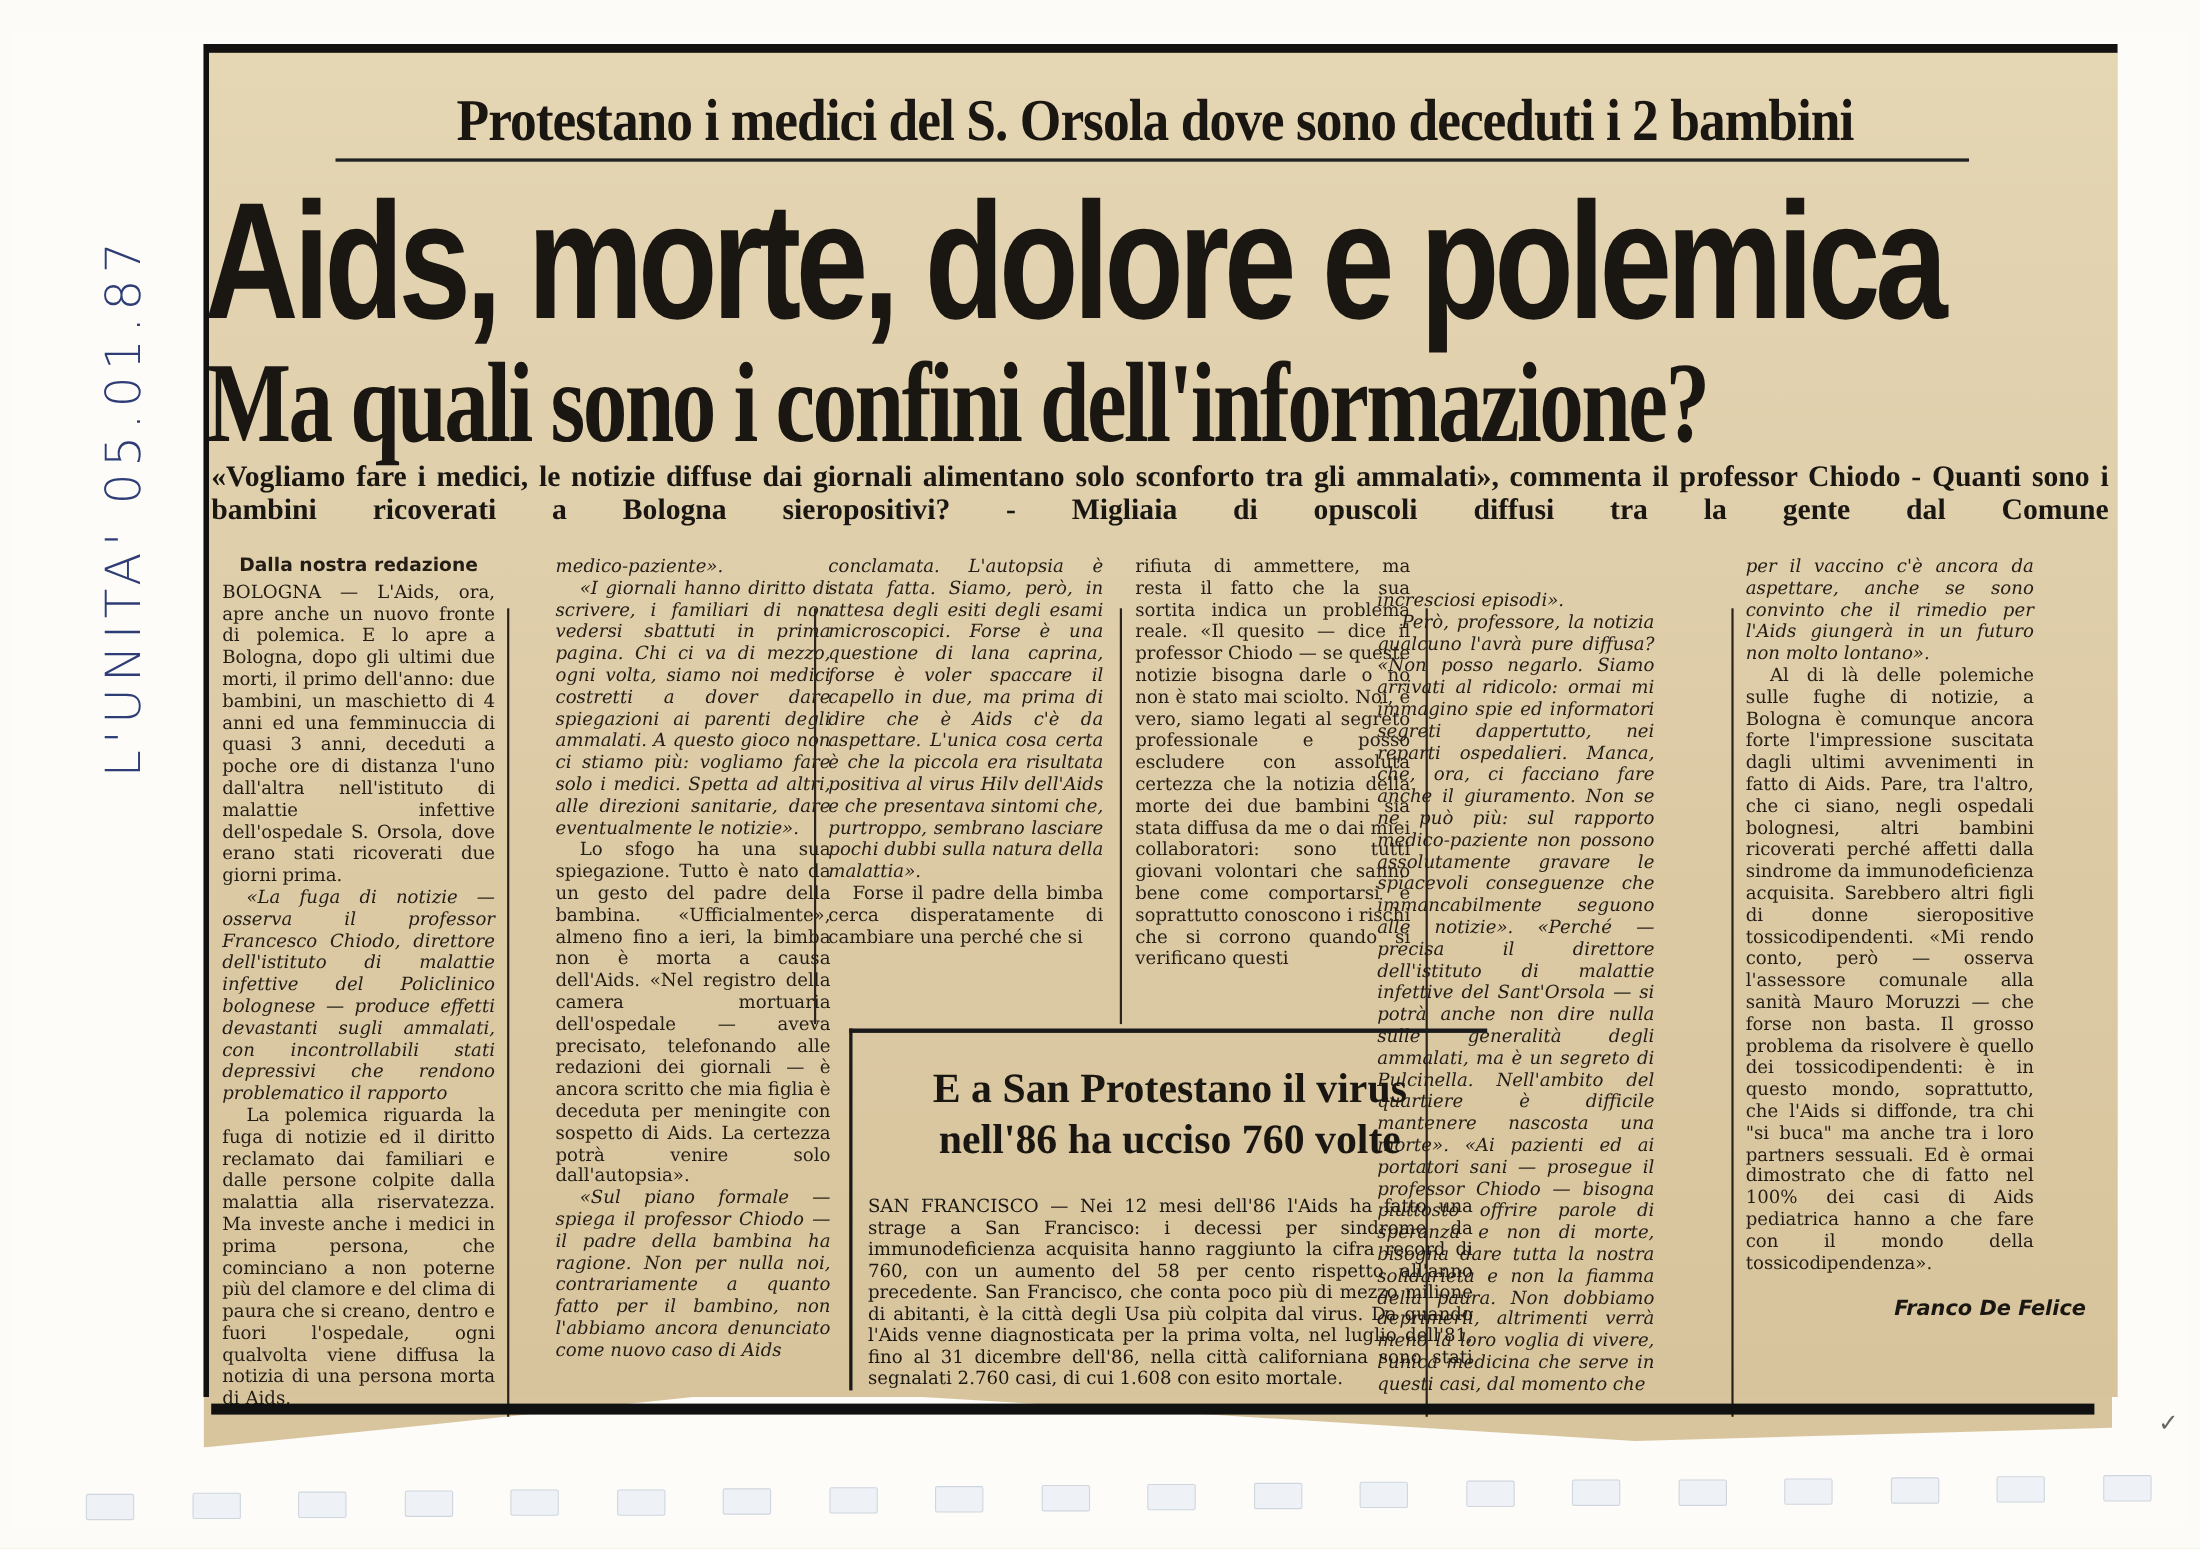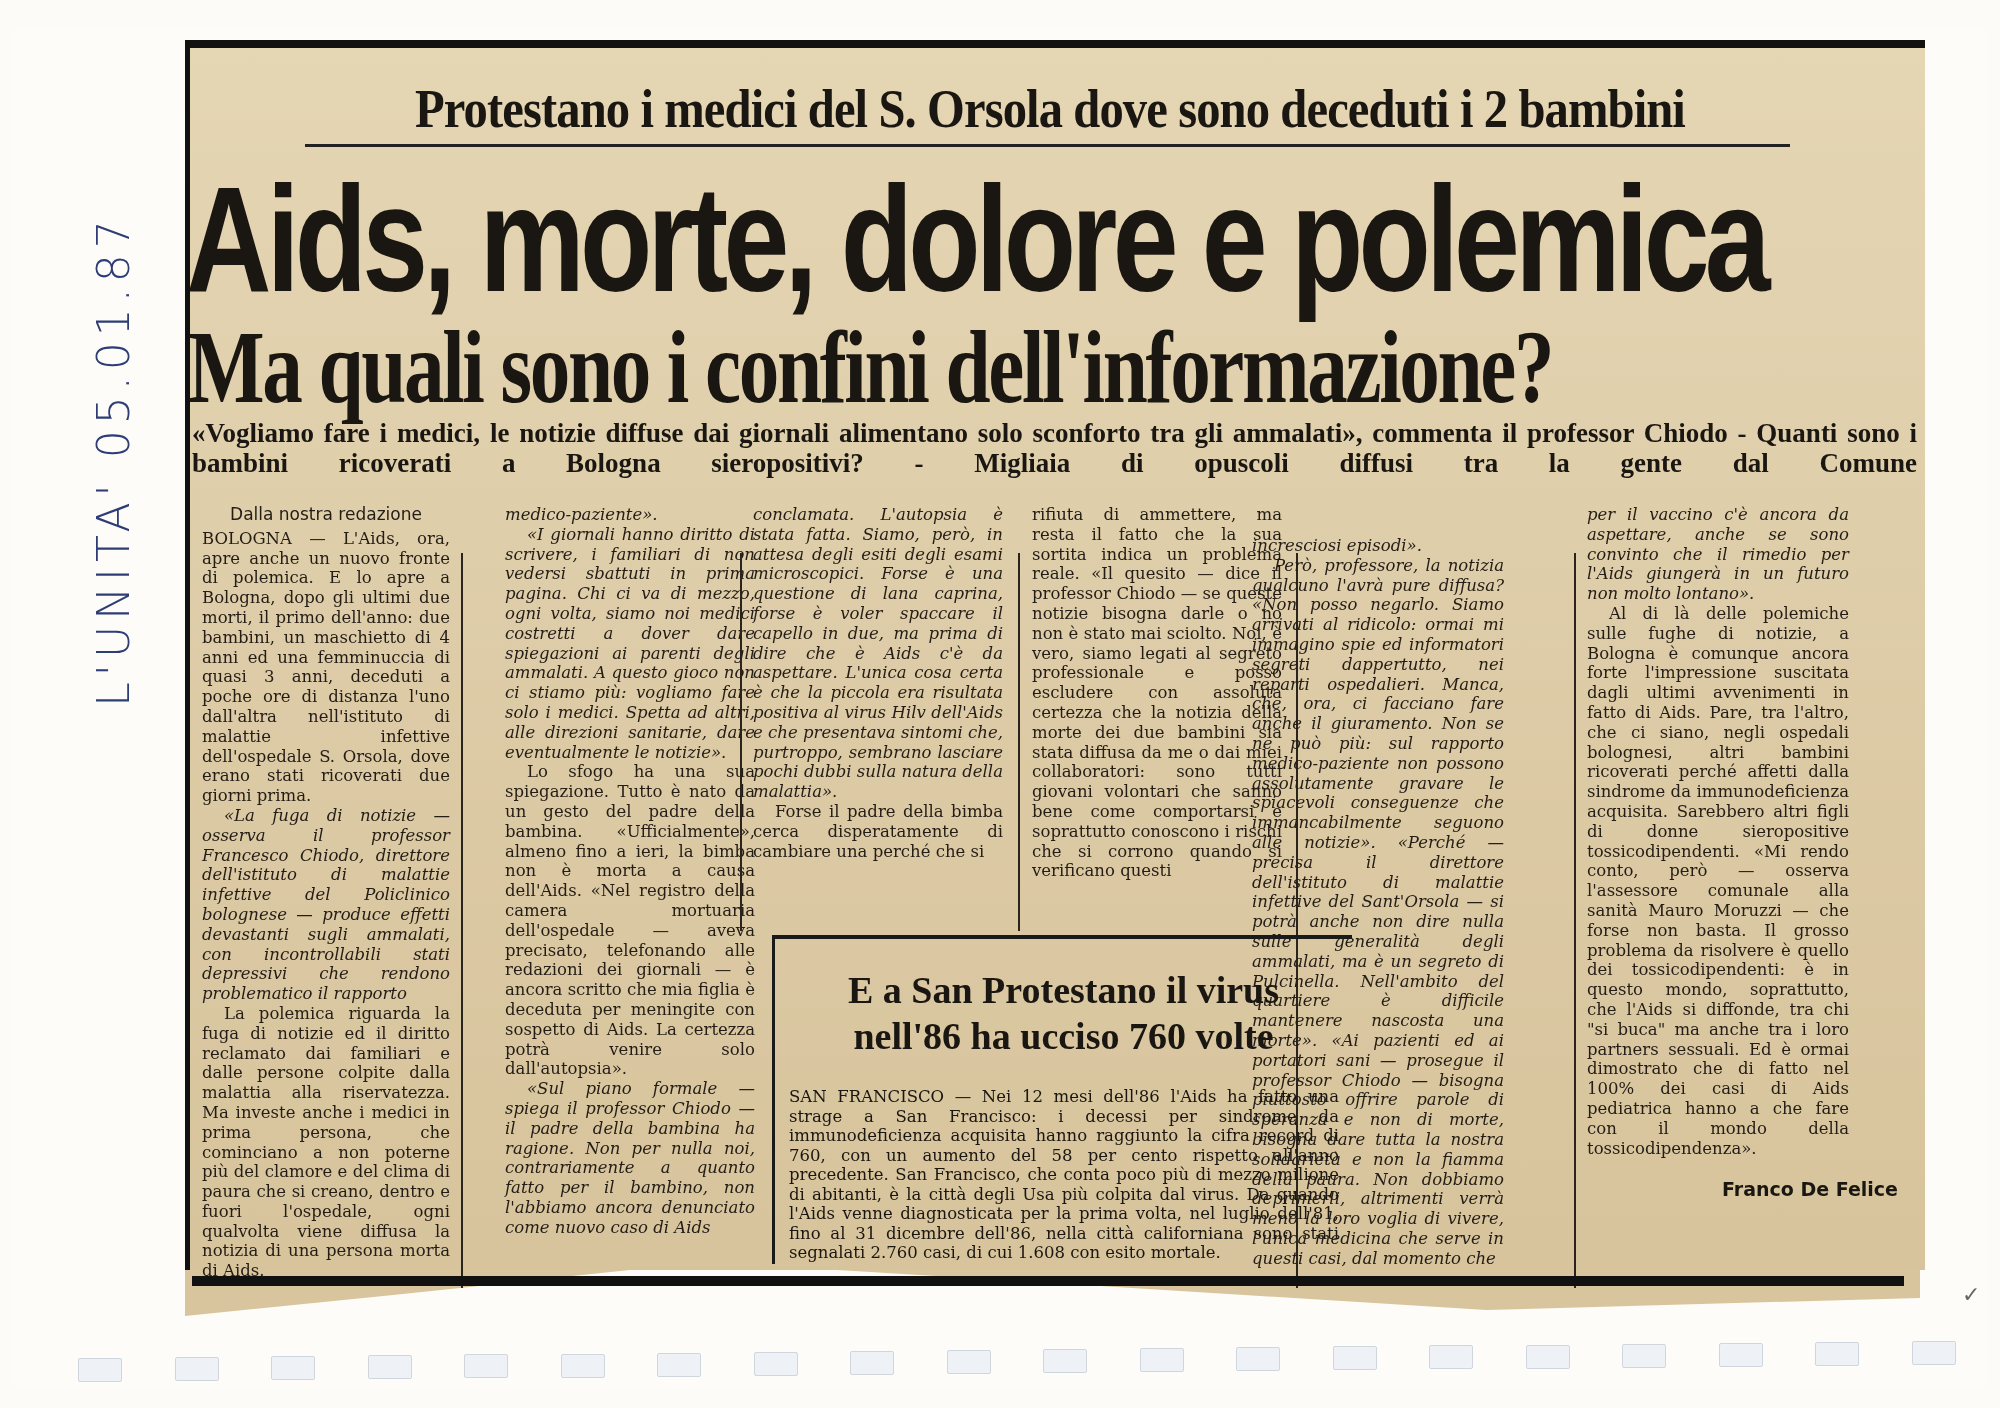--- a/index.html
+++ b/index.html
@@ -56,39 +56,39 @@
   }
   .cols { position:absolute; left:0; top:465px; }
   .col {
     position:absolute; top:0; width:246px;
     font-family:"DejaVu Serif", serif; font-size:16.5px; line-height:19.8px;
     text-align:justify; color:#231d16;
   }
   .col p { margin:0; text-indent:22px; }
   .col p.noind { text-indent:0; }
   .byline-top {
-    font-family:"DejaVu Sans", sans-serif; font-weight:normal; font-size:17px;
+    font-family:"DejaVu Sans", sans-serif; font-weight:bold; font-size:17px;
     text-align:center; margin-bottom:4px;
   }
   .vrule { position:absolute; width:2px; background:#2a241d; }
   .sf-box {
     position:absolute; left:580px; top:895px; width:577px; height:325px;
     border-left:3px solid #1a1a1a; border-top:4px solid #1a1a1a;
   }
   .sf-title {
     position:absolute; left:0; top:28px; width:100%; text-align:center;
     font-family:"Liberation Serif", serif; font-weight:bold; font-size:38px; line-height:46px;
   }
   .sf-body {
     position:absolute; left:14px; top:148px; width:550px;
     font-family:"DejaVu Serif", serif; font-size:16.5px; line-height:19.5px; text-align:justify;
   }
   .signature {
     position:absolute; left:1532px; top:1178px;
-    font-family:"DejaVu Sans", sans-serif; font-weight:bold; font-size:19px;
+    font-family:"DejaVu Sans", sans-serif; font-weight:bold; font-size:19px;font-style:italic;
   }
   .bottom-bar { position:absolute; left:2px; top:1236px; width:1712px; height:10px; background:#111; }
   .holes { position:absolute; left:70px; top:1350px; width:1900px; height:30px; }
   .hole {
     position:absolute; width:42px; height:22px; background:#eef2f7;
     border:1px solid #cfd6de; border-radius:2px;
   }
   .tick { position:absolute; left:1962px; top:1282px; font-family:"DejaVu Sans", sans-serif; font-size:22px; color:#666; }
 </style>
 </head>

